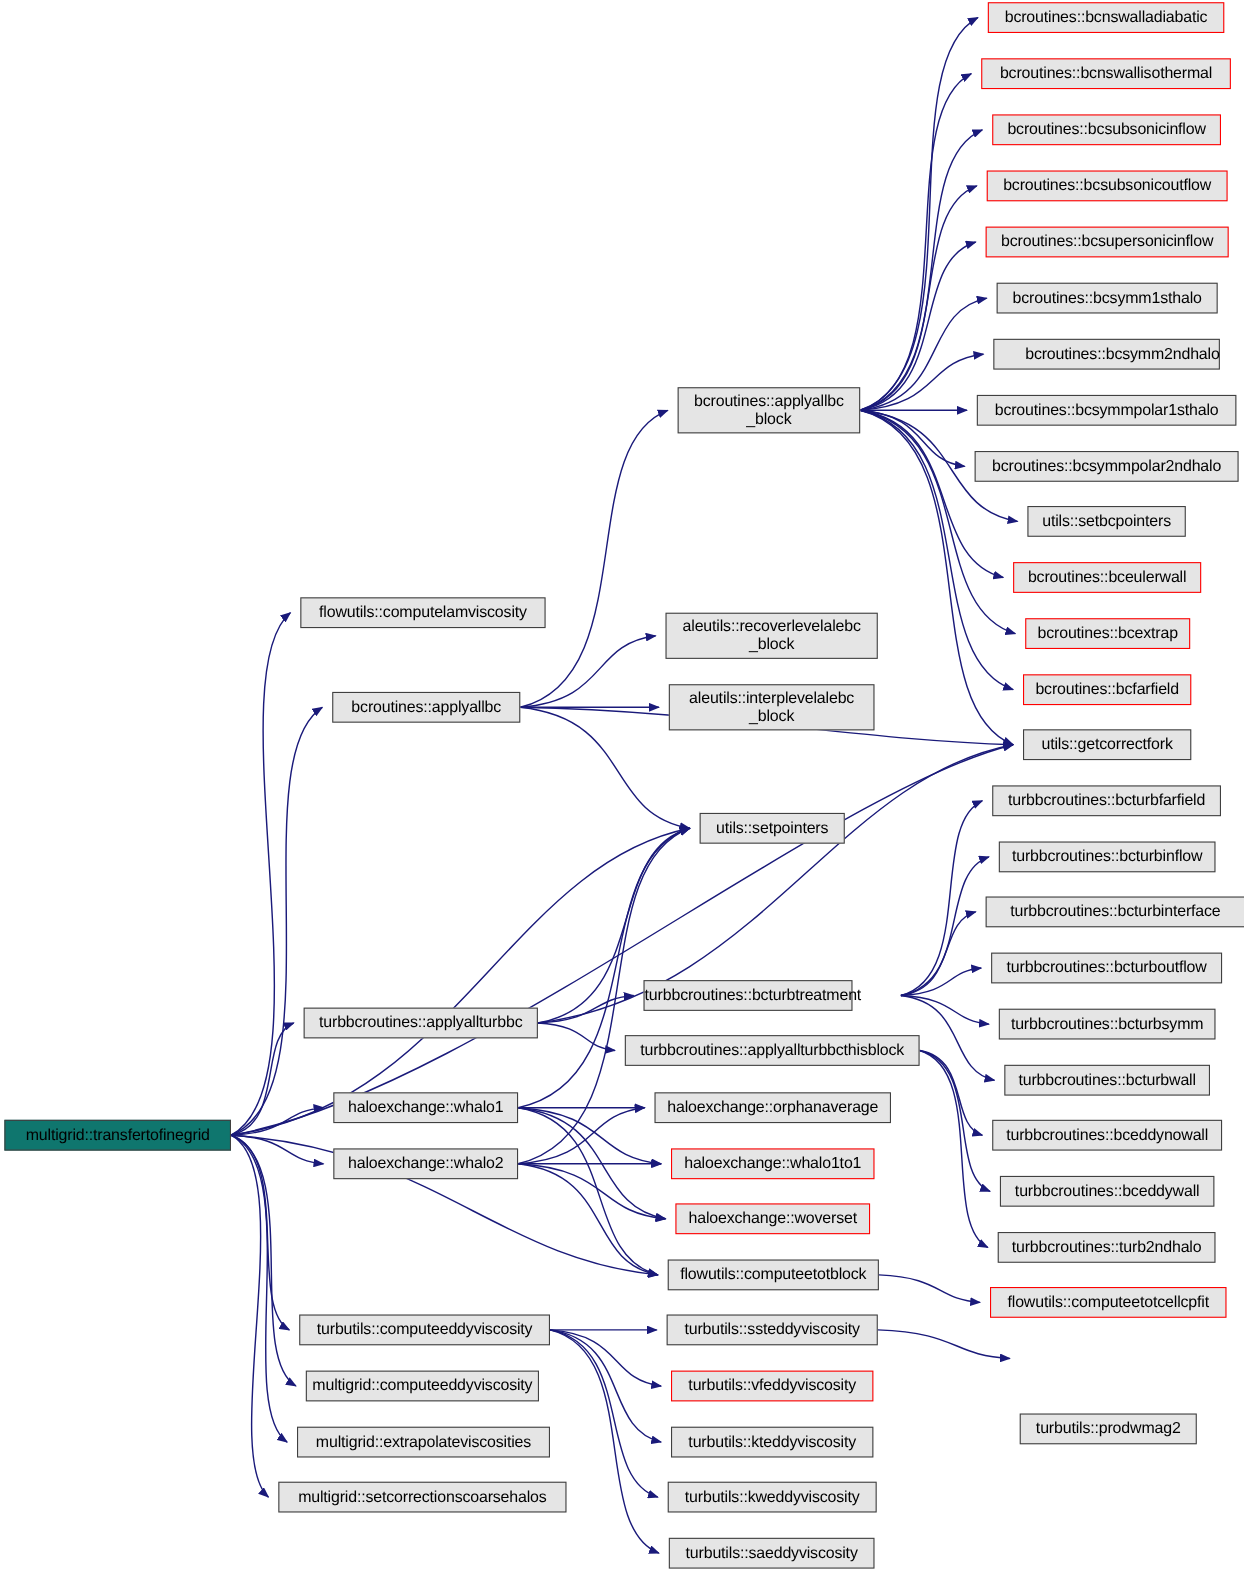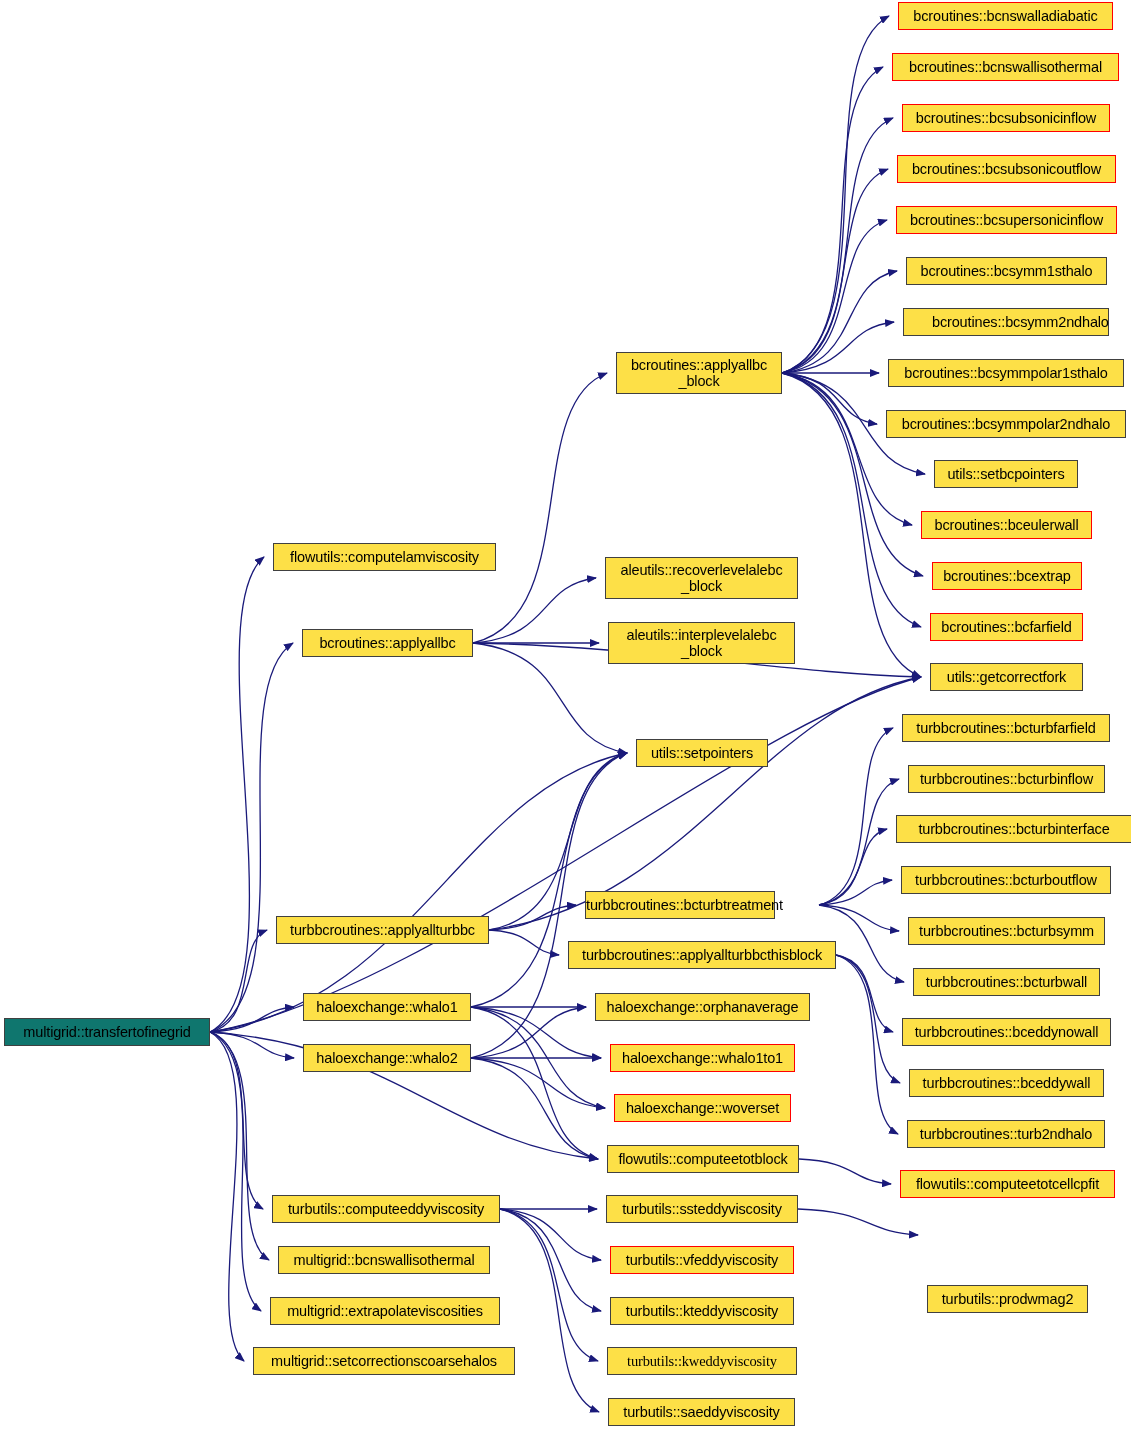--- a/index.html
+++ b/index.html
@@ -22,21 +22,21 @@
     position: absolute;
     left: 0;
     top: 0;
     width: 1131px;
     height: 1431px;
   }
   .node {
     position: absolute;
     box-sizing: border-box;
     border: 1px solid #404040;
-    background: #fde047;
+    background: #e5e5e5;
     color: #000000;
     font-size: 14.5px;
     line-height: 1.12;
     display: flex;
     align-items: center;
     justify-content: center;
     text-align: center;
     white-space: pre;
     letter-spacing: -0.15px;
     z-index: 5;
@@ -128,40 +128,40 @@
       </g>
   </svg>
   <div id="node-layer">
       <div class="node root" style="left: 4px; top: 1018px; width: 206px; height: 28px;"><span class="node-label">multigrid::transfertofinegrid</span></div>
       <div class="node" style="left: 273px; top: 543px; width: 223px; height: 28px;"><span class="node-label">flowutils::computelamviscosity</span></div>
       <div class="node" style="left: 302px; top: 629px; width: 171px; height: 28px;"><span class="node-label">bcroutines::applyallbc</span></div>
       <div class="node" style="left: 276px; top: 916px; width: 213px; height: 28px;"><span class="node-label">turbbcroutines::applyallturbbc</span></div>
       <div class="node" style="left: 303px; top: 993px; width: 168px; height: 28px;"><span class="node-label">haloexchange::whalo1</span></div>
       <div class="node" style="left: 303px; top: 1044px; width: 168px; height: 28px;"><span class="node-label">haloexchange::whalo2</span></div>
       <div class="node" style="left: 272px; top: 1195px; width: 228px; height: 28px;"><span class="node-label">turbutils::computeeddyviscosity</span></div>
-      <div class="node" style="left: 278px; top: 1246px; width: 212px; height: 28px;"><span class="node-label">multigrid::bcnswallisothermal</span></div>
+      <div class="node" style="left: 278px; top: 1246px; width: 212px; height: 28px;"><span class="node-label">multigrid::computeeddyviscosity</span></div>
       <div class="node" style="left: 270px; top: 1297px; width: 230px; height: 28px;"><span class="node-label">multigrid::extrapolateviscosities</span></div>
       <div class="node" style="left: 253px; top: 1347px; width: 262px; height: 28px;"><span class="node-label">multigrid::setcorrectionscoarsehalos</span></div>
       <div class="node" style="left: 616px; top: 352px; width: 166px; height: 42px;"><span class="node-label">bcroutines::applyallbc
 _block</span></div>
       <div class="node" style="left: 605px; top: 557px; width: 193px; height: 42px;"><span class="node-label">aleutils::recoverlevelalebc
 _block</span></div>
       <div class="node" style="left: 608px; top: 622px; width: 187px; height: 42px;"><span class="node-label">aleutils::interplevelalebc
 _block</span></div>
       <div class="node" style="left: 636px; top: 739px; width: 132px; height: 28px;"><span class="node-label">utils::setpointers</span></div>
       <div class="node" style="left: 585px; top: 891px; width: 190px; height: 28px;"><span class="node-label">turbbcroutines::bcturbtreatment</span></div>
       <div class="node" style="left: 568px; top: 941px; width: 268px; height: 28px;"><span class="node-label">turbbcroutines::applyallturbbcthisblock</span></div>
       <div class="node" style="left: 595px; top: 993px; width: 215px; height: 28px;"><span class="node-label">haloexchange::orphanaverage</span></div>
       <div class="node red" style="left: 610px; top: 1044px; width: 185px; height: 28px;"><span class="node-label">haloexchange::whalo1to1</span></div>
       <div class="node red" style="left: 614px; top: 1094px; width: 177px; height: 28px;"><span class="node-label">haloexchange::woverset</span></div>
       <div class="node" style="left: 607px; top: 1145px; width: 192px; height: 28px;"><span class="node-label">flowutils::computeetotblock</span></div>
       <div class="node" style="left: 606px; top: 1195px; width: 192px; height: 28px;"><span class="node-label">turbutils::ssteddyviscosity</span></div>
       <div class="node red" style="left: 610px; top: 1246px; width: 184px; height: 28px;"><span class="node-label">turbutils::vfeddyviscosity</span></div>
       <div class="node" style="left: 610px; top: 1297px; width: 184px; height: 28px;"><span class="node-label">turbutils::kteddyviscosity</span></div>
-      <div class="node" style="left: 607px; top: 1347px; width: 190px; height: 28px; font-family: Liberation Serif, serif;"><span class="node-label">turbutils::kweddyviscosity</span></div>
+      <div class="node" style="left: 607px; top: 1347px; width: 190px; height: 28px;"><span class="node-label">turbutils::kweddyviscosity</span></div>
       <div class="node" style="left: 608px; top: 1398px; width: 187px; height: 28px;"><span class="node-label">turbutils::saeddyviscosity</span></div>
       <div class="node red" style="left: 898px; top: 2px; width: 215px; height: 28px;"><span class="node-label">bcroutines::bcnswalladiabatic</span></div>
       <div class="node red" style="left: 892px; top: 53px; width: 227px; height: 28px;"><span class="node-label">bcroutines::bcnswallisothermal</span></div>
       <div class="node red" style="left: 902px; top: 104px; width: 208px; height: 28px;"><span class="node-label">bcroutines::bcsubsonicinflow</span></div>
       <div class="node red" style="left: 897px; top: 155px; width: 219px; height: 28px;"><span class="node-label">bcroutines::bcsubsonicoutflow</span></div>
       <div class="node red" style="left: 896px; top: 206px; width: 221px; height: 28px;"><span class="node-label">bcroutines::bcsupersonicinflow</span></div>
       <div class="node" style="left: 906px; top: 257px; width: 201px; height: 28px;"><span class="node-label">bcroutines::bcsymm1sthalo</span></div>
       <div class="node" style="left: 903px; top: 308px; width: 206px; height: 28px; padding-left: 28px;"><span class="node-label">bcroutines::bcsymm2ndhalo</span></div>
       <div class="node" style="left: 888px; top: 359px; width: 236px; height: 28px;"><span class="node-label">bcroutines::bcsymmpolar1sthalo</span></div>
       <div class="node" style="left: 886px; top: 410px; width: 240px; height: 28px;"><span class="node-label">bcroutines::bcsymmpolar2ndhalo</span></div>

